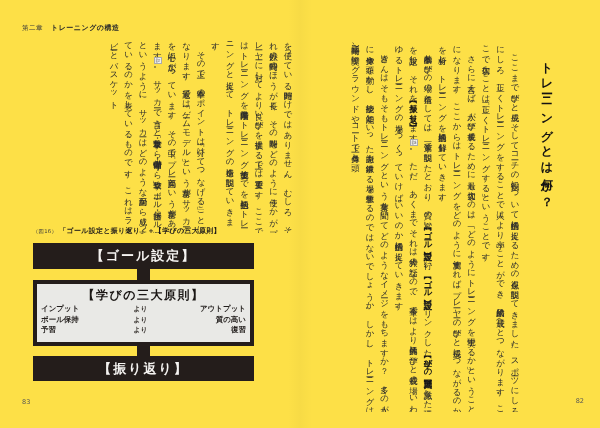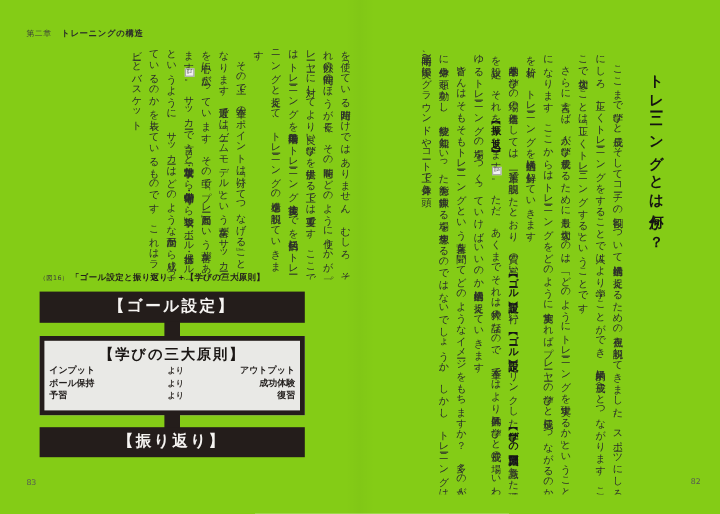--- a/index.html
+++ b/index.html
@@ -2,21 +2,21 @@
 <html lang="ja"><head>
 <meta charset="utf-8">
 <style>
   html,body{margin:0;padding:0;}
   body{
     width:600px;height:428px;overflow:hidden;position:relative;
     background:#f9f9f7;
     font-family:"DejaVu Sans","Liberation Sans",sans-serif;
     -webkit-font-smoothing:antialiased;
   }
-  .spread{position:absolute;inset:0;background:#84cc16;}
+  .spread{position:absolute;inset:0;background:#fde047;}
   .gutter{position:absolute;left:288px;top:0;width:24px;height:428px;
     background:linear-gradient(90deg,rgba(0,0,0,0) 0%,rgba(0,0,0,0.025) 50%,rgba(0,0,0,0) 100%);}
   .running-head{position:absolute;left:22px;top:23px;font-size:6.5px;color:#3a3a3a;letter-spacing:.5px;white-space:nowrap;}
   .running-head .rh-title{font-weight:bold;font-size:7px;color:#2a2a2a;margin-left:8px;}
   .page{position:absolute;top:0;height:428px;width:300px;}
   .page-left{left:0;}
   .page-right{left:300px;}
   .pagenum{position:absolute;font-size:6.5px;color:#555;}
   .pn-left{left:22px;top:398px;}
   .pn-right{right:16px;top:397px;}
@@ -59,21 +59,21 @@
     border:4px solid #241d1b;background:#e9e9e6;
     padding:4px 4px 6px 4px;margin-top:1px;
   }
   .pr-title{text-align:center;font-size:12px;font-weight:bold;color:#1b1715;letter-spacing:1.5px;line-height:14px;}
   .pr-rows{margin-top:2px;}
   .pr-row{
     display:grid;grid-template-columns:1fr 20px 1fr;align-items:baseline;
     font-size:7.5px;font-weight:bold;color:#231f1d;line-height:9.5px;
   }
   .pr-row .l{text-align:left;}
-  .pr-row .m{text-align:right;font-size:6.8px;font-weight:600;color:#38332f;}
+  .pr-row .m{text-align:left;font-size:6.8px;font-weight:600;color:#38332f;}
   .pr-row .r{text-align:right;}
 </style>
 </head>
 <body>
 
 <div class="spread">
   <div class="gutter"></div>
 
   <header class="running-head"><span>第二章</span><span class="rh-title">トレーニングの構造</span></header>
 
@@ -93,21 +93,21 @@
         <div class="pr-title">【学びの三大原則】</div>
         <div class="pr-rows">
           <div class="pr-row">
               <span class="l">インプット</span>
               <span class="m">より</span>
               <span class="r">アウトプット</span>
             </div>
           <div class="pr-row">
               <span class="l">ボール保持</span>
               <span class="m">より</span>
-              <span class="r">成功体験</span>
+              <span class="r">質の高い</span>
             </div>
           <div class="pr-row">
               <span class="l">予習</span>
               <span class="m">より</span>
               <span class="r">復習</span>
             </div>
         </div>
       </div>
 
       <div class="conn"></div>

